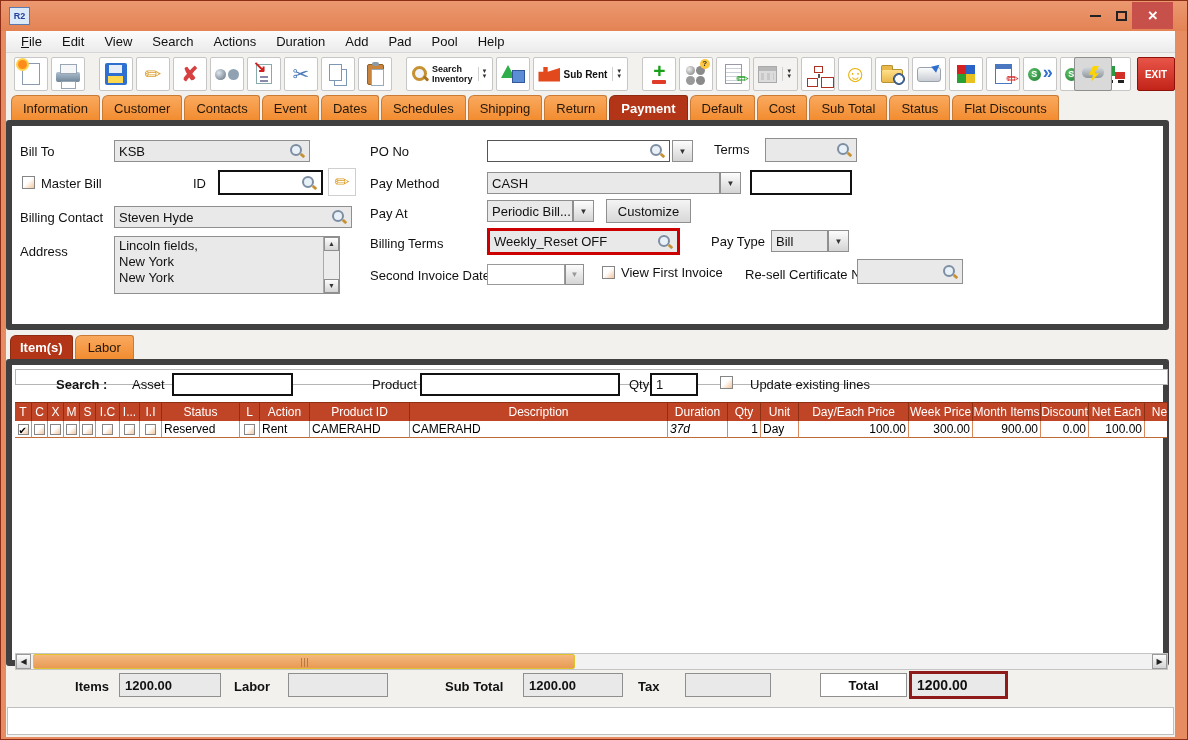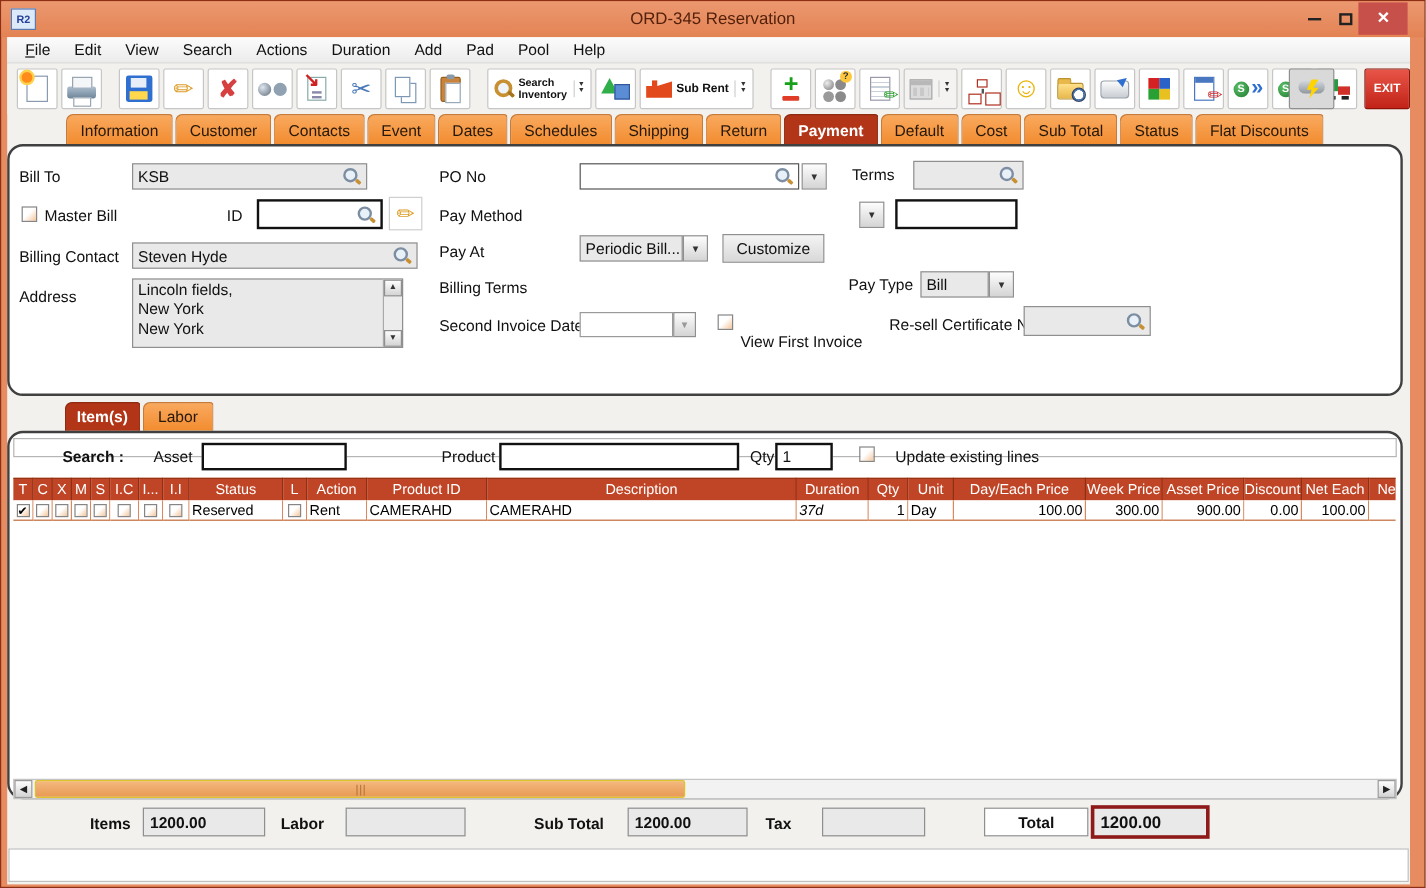--- a/index.html
+++ b/index.html
@@ -147,28 +147,28 @@
   .ic-bolt::before { content:""; position:absolute; left:0; top:3px; width:22px; height:11px; border-radius:8px;
                      background:linear-gradient(#d4d9df,#8f979e); }
   .ic-bolt::after { content:""; position:absolute; left:7px; top:2px; width:10px; height:16px; background:#ffd400;
                     clip-path:polygon(40% 0,100% 0,55% 45%,100% 45%,20% 100%,40% 55%,0 55%); }
   .tbtn.exit { position:absolute; left:1131px; top:4px; width:38px; height:34px;
                background:linear-gradient(#e85548,#c22318); border:1px solid #8e1208; }
   .exit-label { color:#fff; font-size:10px; font-weight:bold; letter-spacing:0; }
   .tbtn.bolt { position:absolute; left:1068px; top:4px; width:38px; height:34px; }
 
   
-  .tabrow { position:absolute; display:flex; align-items:flex-end;margin-left:44px; }
+  .tabrow { position:absolute; display:flex; align-items:flex-end; }
   .tab { height:25px; padding:0 11px; display:flex; align-items:center; margin-right:2px;
          background:linear-gradient(#f9a95e,#f28c30); border:1px solid #c97a35; border-bottom:none;
          border-radius:6px 3px 0 0; font-size:13px; color:#26180a; white-space:nowrap; }
   .tab.active { background:#b23517; color:#fff; font-weight:bold; border-color:#8d2a10; }
 
   
-  .panel { position:absolute; background:#fff; border:2px solid #404040; border-radius:13px; }
+  .panel { position:absolute; background:#fff; border:6px solid #404040; border-radius:3px; }
   .fld { position:absolute; background:#e9e9e9; border:1px solid #8f8f8f; display:flex; align-items:center;
          padding:0 4px; font-size:13px; color:#111; overflow:hidden; }
   .fld.white { background:#fff; }
   .fld.bblack { border:2px solid #111; }
   .fld.redhl { border:3px solid #cc0000; background:#e9e9e9; }
   .fld-text { white-space:nowrap; }
   .mag { margin-left:auto; width:16px; height:16px; position:relative; flex:0 0 16px; }
   .mag::before { content:""; position:absolute; left:1px; top:1px; width:8px; height:8px;
                  border:2px solid #7d8ea3; border-radius:50%; background:#e8f0f8; }
   .mag::after { content:""; position:absolute; left:11px; top:11px; width:5px; height:3px;
@@ -235,21 +235,20 @@
 <body>
 
 <div class="window">
 
   <div class="content-bg"></div>
 
   <div class="titlebar">
     <div class="app-icon">
       <span>R2</span>
     </div>
-    <div class="win-title">ORD-345 Reservation</div>
     <div class="wc wc-min">
         <i></i>
       </div>
     <div class="wc wc-max">
         <i></i>
       </div>
     <div class="wc wc-close">
         <i></i>
       </div>
   </div>
@@ -402,20 +401,23 @@
 
     <span class="cb" style="position:absolute; left:10px; top:50px;"></span>
     <span class="lbl" style="left:29px; top:50px;">Master Bill</span>
     <span class="lbl" style="left:181px; top:50px;">ID</span>
     <div class="fld white bblack" style="left:206px; top:44px; width:105px; height:25px;">
       <span class="fld-text"></span>
       <span class="mag"></span>
     </div>
     <div class="pencil-btn" style="left:316px; top:42px; width:28px; height:28px;"></div>
     <span class="lbl" style="left:358px; top:50px;">Pay Method</span>
+    <div class="fld" style="left:475px; top:46px; width:233px; height:22px;">
+      <span class="fld-text">CASH</span>
+    </div>
     <div class="dd" style="left:708px; top:46px; width:21px; height:22px;"></div>
     <div class="fld white bblack" style="left:738px; top:44px; width:102px; height:25px;">
       <span class="fld-text"></span>
     </div>
 
     <span class="lbl" style="left:8px; top:84px;">Billing Contact</span>
     <div class="fld" style="left:102px; top:80px; width:238px; height:22px;">
       <span class="fld-text">Steven Hyde</span>
       <span class="mag"></span>
     </div>
@@ -432,33 +434,37 @@
     <div class="addr" style="left:102px; top:110px; width:226px; height:58px;">
       <div>Lincoln fields,</div>
       <div>New York</div>
       <div>New York</div>
       <div class="vsb">
         <div class="vsb-btn vsb-up"></div>
         <div class="vsb-btn vsb-dn"></div>
       </div>
     </div>
     <span class="lbl" style="left:358px; top:110px;">Billing Terms</span>
+    <div class="fld redhl" style="left:475px; top:102px; width:193px; height:27px;">
+      <span class="fld-text">Weekly_Reset OFF</span>
+      <span class="mag"></span>
+    </div>
     <span class="lbl" style="left:699px; top:108px;">Pay Type</span>
     <div class="fld" style="left:759px; top:104px; width:57px; height:22px;">
       <span class="fld-text">Bill</span>
     </div>
     <div class="dd" style="left:816px; top:104px; width:21px; height:22px;"></div>
 
     <span class="lbl" style="left:358px; top:142px;">Second Invoice Date</span>
     <div class="fld white" style="left:475px; top:138px; width:78px; height:21px; border-color:#9a9a9a;">
       <span class="fld-text"></span>
     </div>
     <div class="dd dim" style="left:553px; top:138px; width:19px; height:21px;"></div>
     <span class="cb" style="position:absolute; left:590px; top:140px;"></span>
-    <span class="lbl" style="left:609px; top:155px;">View First Invoice</span>
+    <span class="lbl" style="left:609px; top:139px;">View First Invoice</span>
     <span class="lbl" style="left:733px; top:141px;">Re-sell Certificate No.</span>
     <div class="fld" style="left:845px; top:133px; width:106px; height:25px;">
       <span class="fld-text"></span>
       <span class="mag"></span>
     </div>
   </div>
 
   <div class="tabrow" style="left:9px; top:334px;">
     <div class="tab active" style="height:24px; padding:0 9px;">Item(s)</div>
     <div class="tab" style="height:24px; padding:0 12px;">Labor</div>
@@ -496,21 +502,21 @@
         <div class="th" style="width:78px;">Status</div>
         <div class="th" style="width:20px;">L</div>
         <div class="th" style="width:50px;">Action</div>
         <div class="th" style="width:100px;">Product ID</div>
         <div class="th" style="width:258px;">Description</div>
         <div class="th" style="width:60px;">Duration</div>
         <div class="th" style="width:33px;">Qty</div>
         <div class="th" style="width:38px;">Unit</div>
         <div class="th" style="width:110px;">Day/Each Price</div>
         <div class="th" style="width:64px;">Week Price</div>
-        <div class="th" style="width:68px;">Asset Price</div>
+        <div class="th" style="width:68px;">Month Items</div>
         <div class="th" style="width:48px;">Discount</div>
         <div class="th" style="width:56px;">Net Each</div>
         <div class="th" style="width:60px;">Net Disc</div>
       </div>
       <div class="trow">
         <div class="td ctr" style="width:17px;">
             <span class="cb checked"></span>
           </div>
         <div class="td ctr" style="width:16px;">
             <span class="cb"></span>

